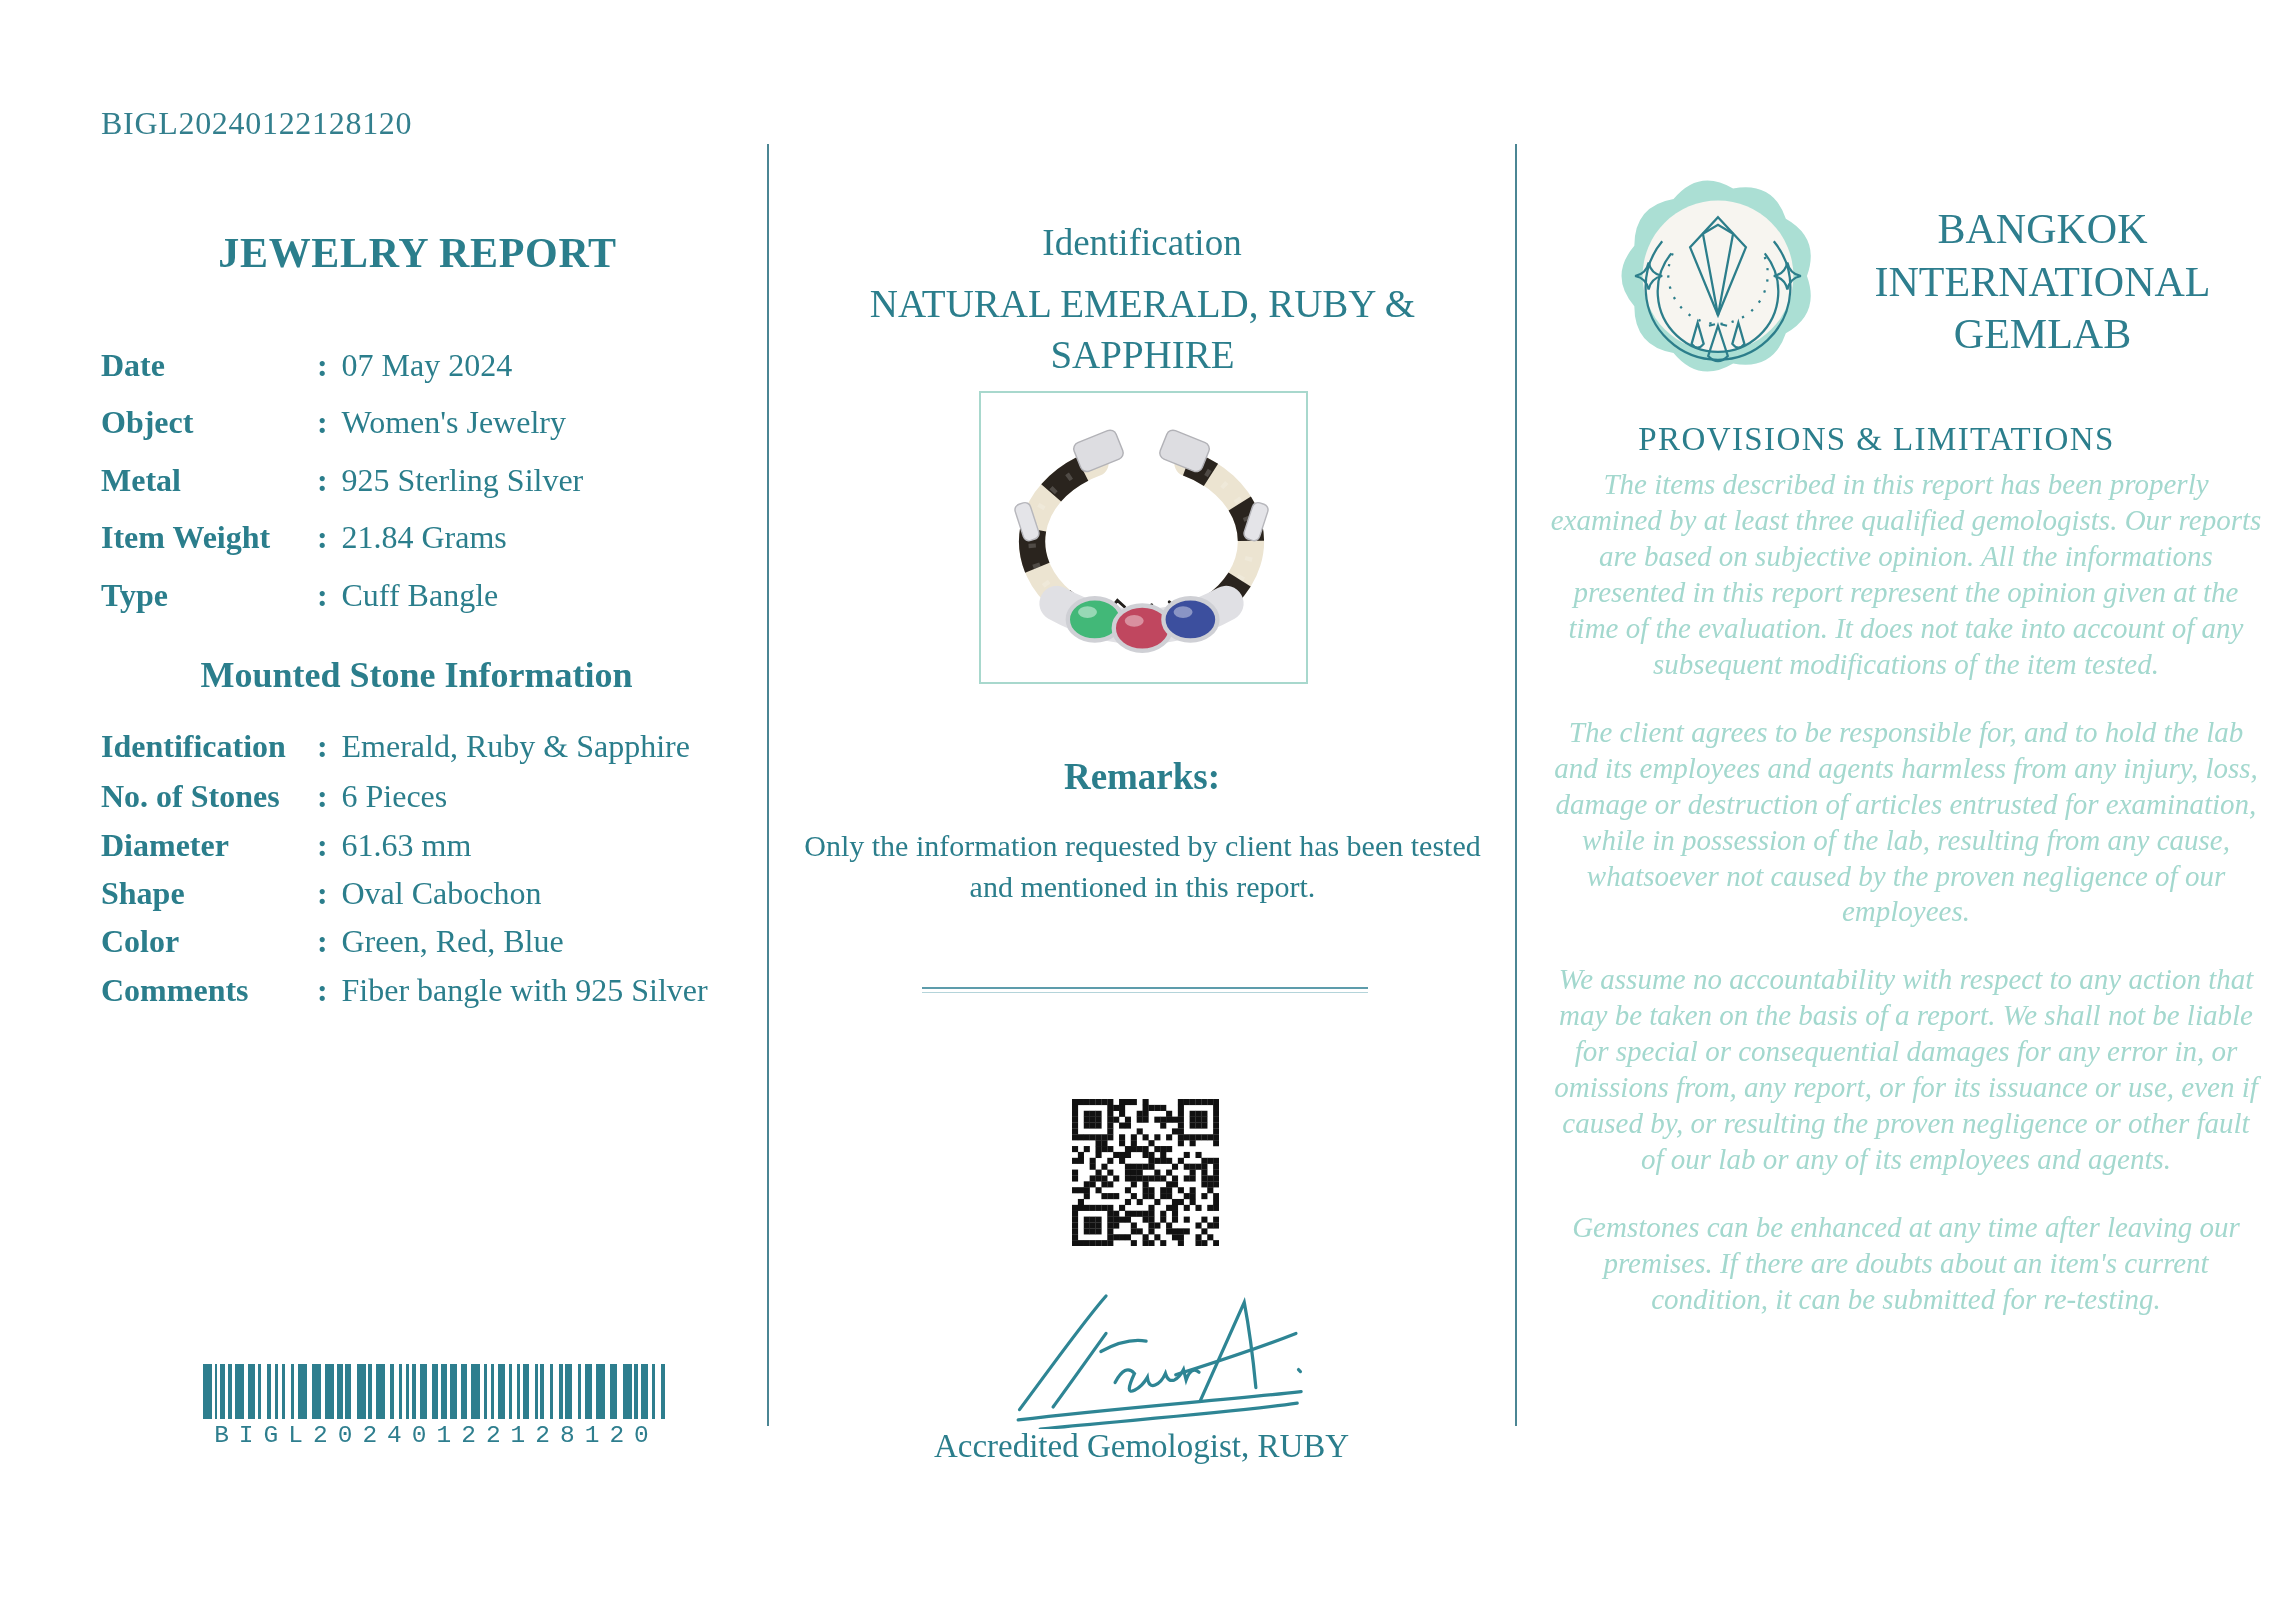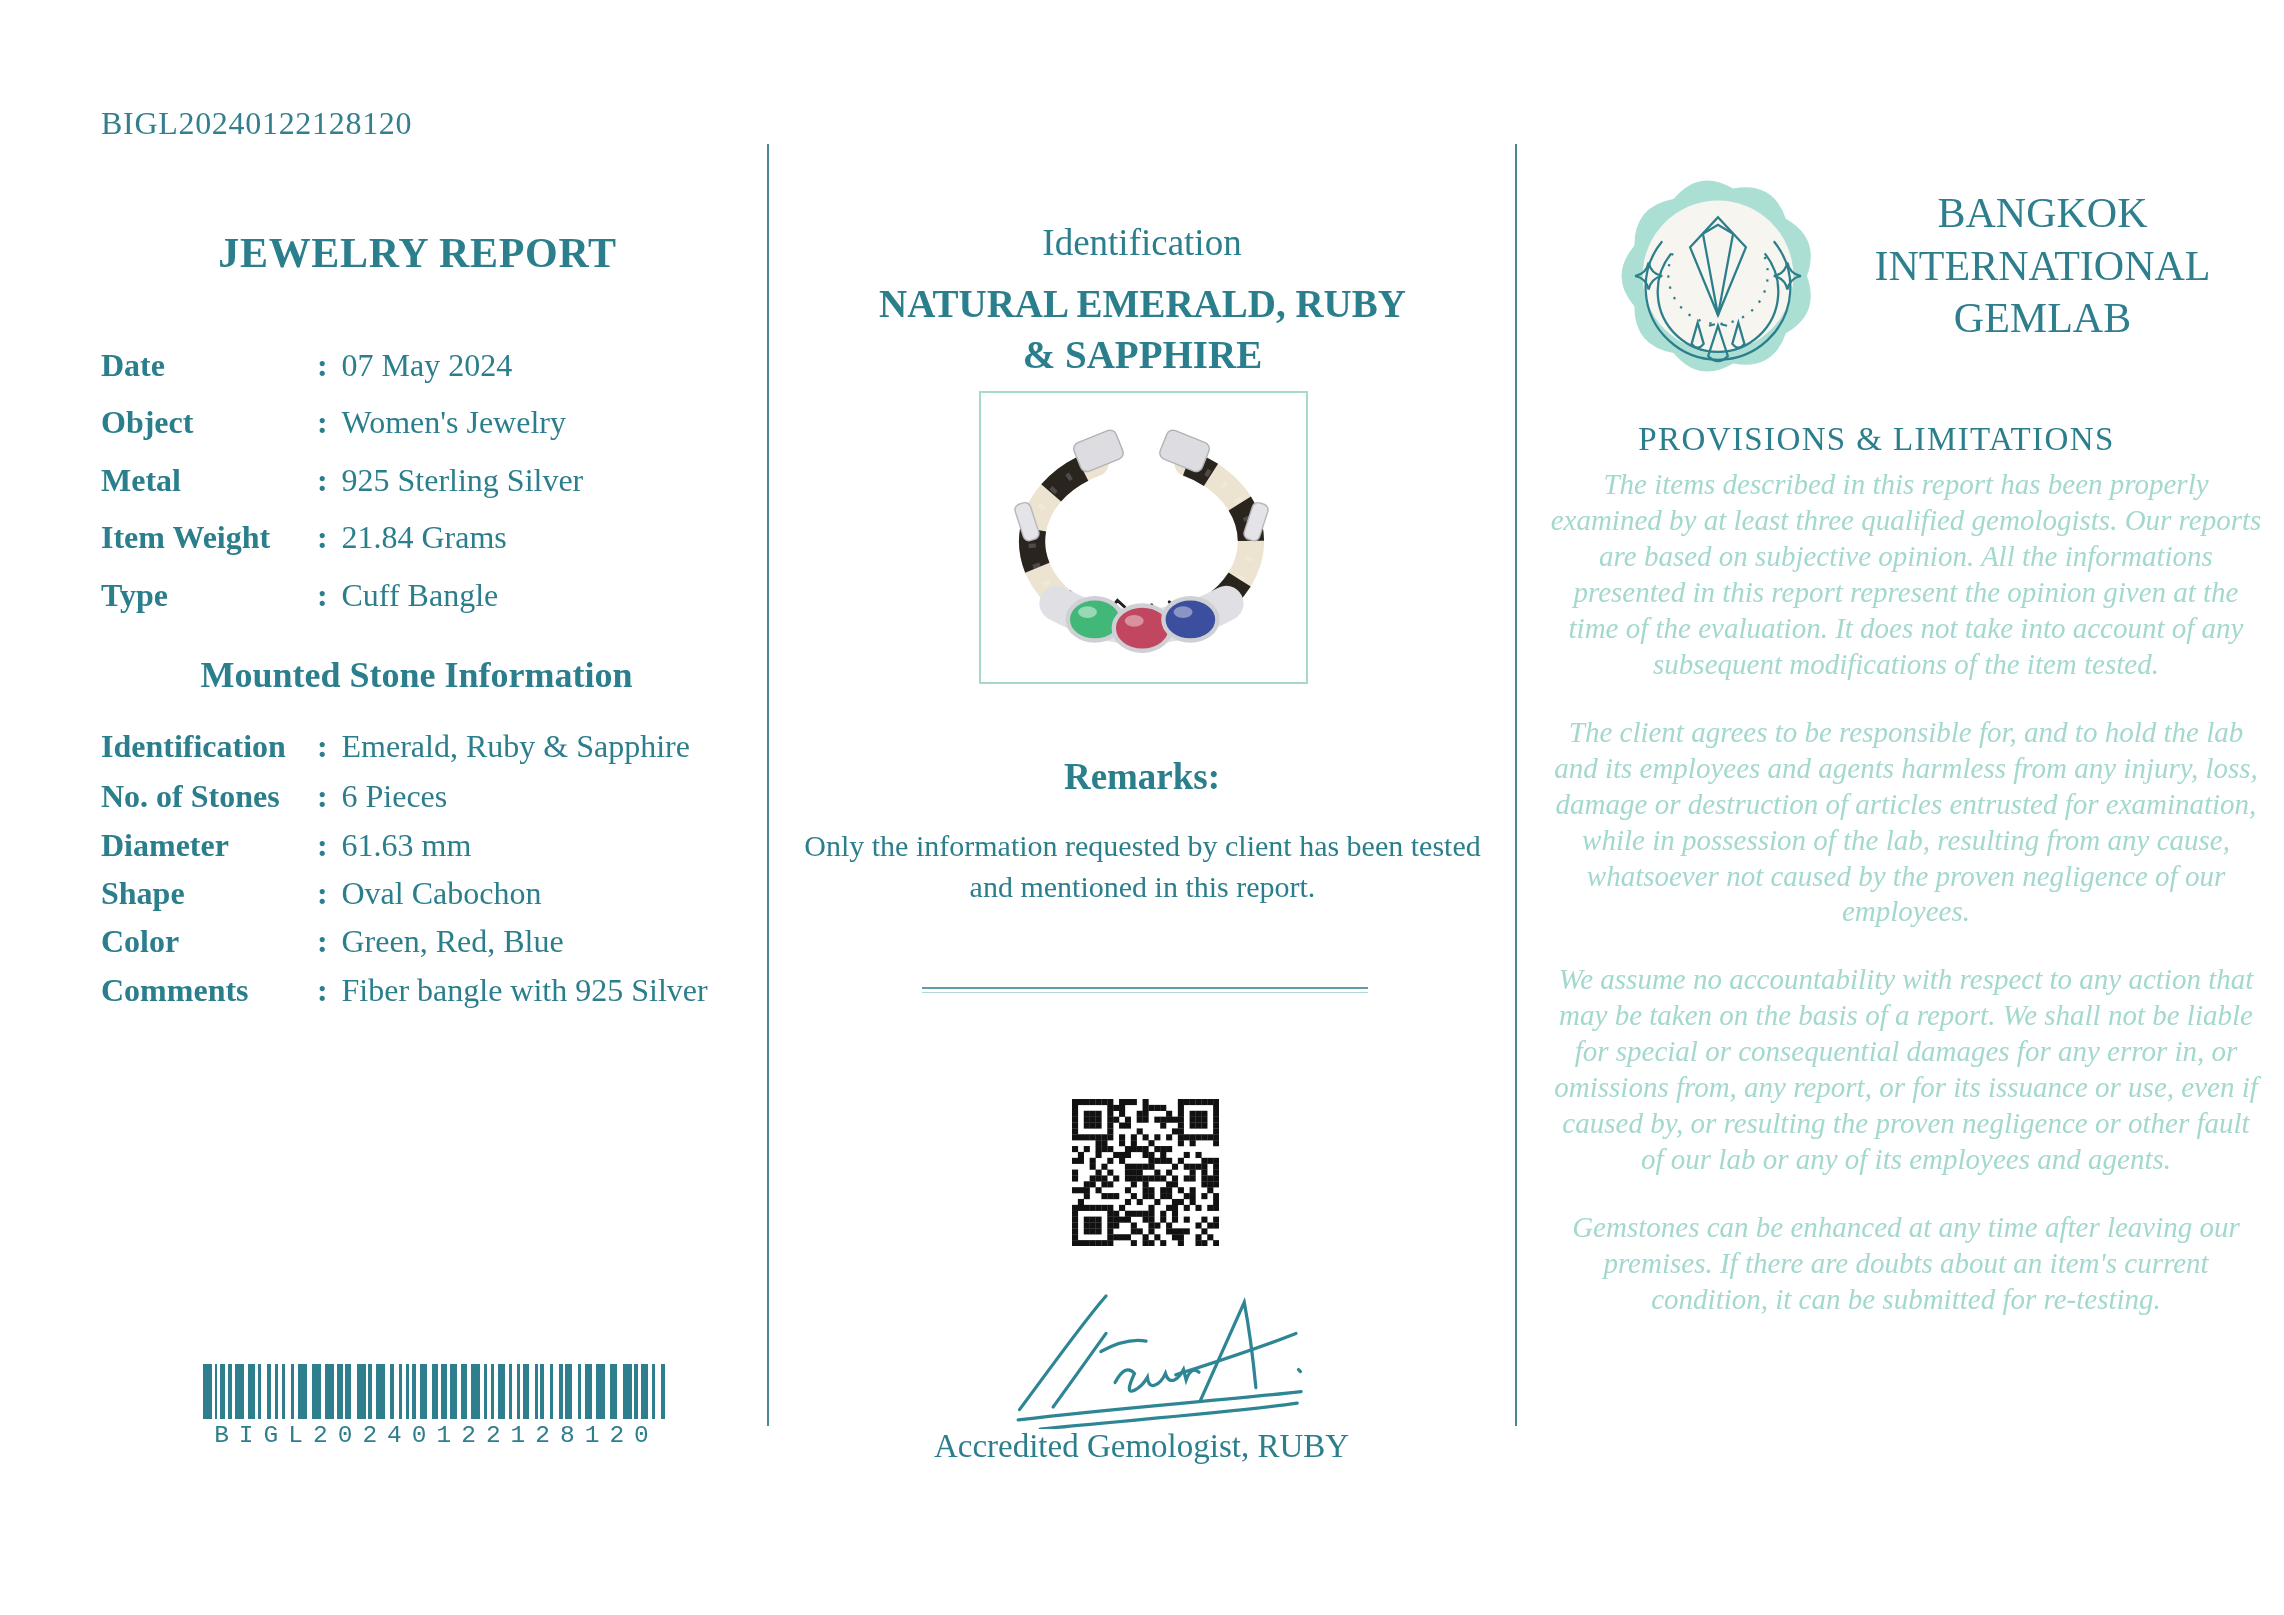--- a/index.html
+++ b/index.html
@@ -19,32 +19,32 @@
   .barcode span{position:absolute;top:0;height:100%;background:#2e7e8e;}
   .barcode-text{left:203px;top:1422px;width:467px;text-align:center;
        font-family:"Liberation Mono", monospace;font-size:24.5px;letter-spacing:10px;color:#2e7e8e;white-space:nowrap;}
 
   
   .vdiv{top:144px;width:2.2px;height:1282px;background:#4b8694;}
   .vdiv.d1{left:767px;} .vdiv.d2{left:1515px;}
 
   
   .mid-ident{left:797px;top:221px;width:690px;text-align:center;font-size:37px;}
-  .mid-result{left:869px;top:279px;width:547px;text-align:center;font-size:39px;font-weight:700;line-height:1.3;}
+  .mid-result{left:869px;top:279px;width:547px;text-align:center;font-size:39px;font-weight:400;line-height:1.3;}
   .photo-frame{left:979px;top:391px;width:325px;height:289px;border:2.2px solid #a8d8cd;background:#fff;}
   .remarks-title{left:797px;top:755px;width:690px;text-align:center;font-size:37px;font-weight:700;}
   .remarks-text{left:790px;top:826px;width:705px;text-align:center;font-size:30px;line-height:1.35;}
   .remarks-sep{left:922px;top:987px;width:446px;height:2.9px;border-top:2.9px solid #5d9cab;border-bottom:1.4px solid #b4d4da;}
   .qr{left:1072px;top:1099px;width:147px;height:147px;}
   .sig{left:935px;top:1274px;width:417px;height:155px;}
   .accredited{left:818px;top:1428px;width:647px;text-align:center;font-size:33px;}
 
   
   .logo{left:1620px;top:178px;width:196px;height:196px;}
-  .lab-name{left:1841px;top:187px;width:403px;text-align:center;font-size:42px;line-height:1.25;color:#2e7e8e;font-family:Liberation Serif, serif;}
+  .lab-name{left:1841px;top:203px;width:403px;text-align:center;font-size:42px;line-height:1.25;color:#2e7e8e;font-family:Liberation Serif, serif;}
   .prov-title{left:1553px;top:403px;width:647px;text-align:center;font-size:33px;letter-spacing:1.4px;margin-top:18px;}
   .prov-paras{left:1550px;top:467px;width:712px;text-align:center;}
   .prov-paras p{margin:0 0 32px 0;font-size:29px;line-height:1.24;font-style:italic;color:#a3d8ce;}
 </style>
 </head>
 <body>
 
 <div class="page">
 
   <div class="abs report-no">BIGL20240122128120</div>

